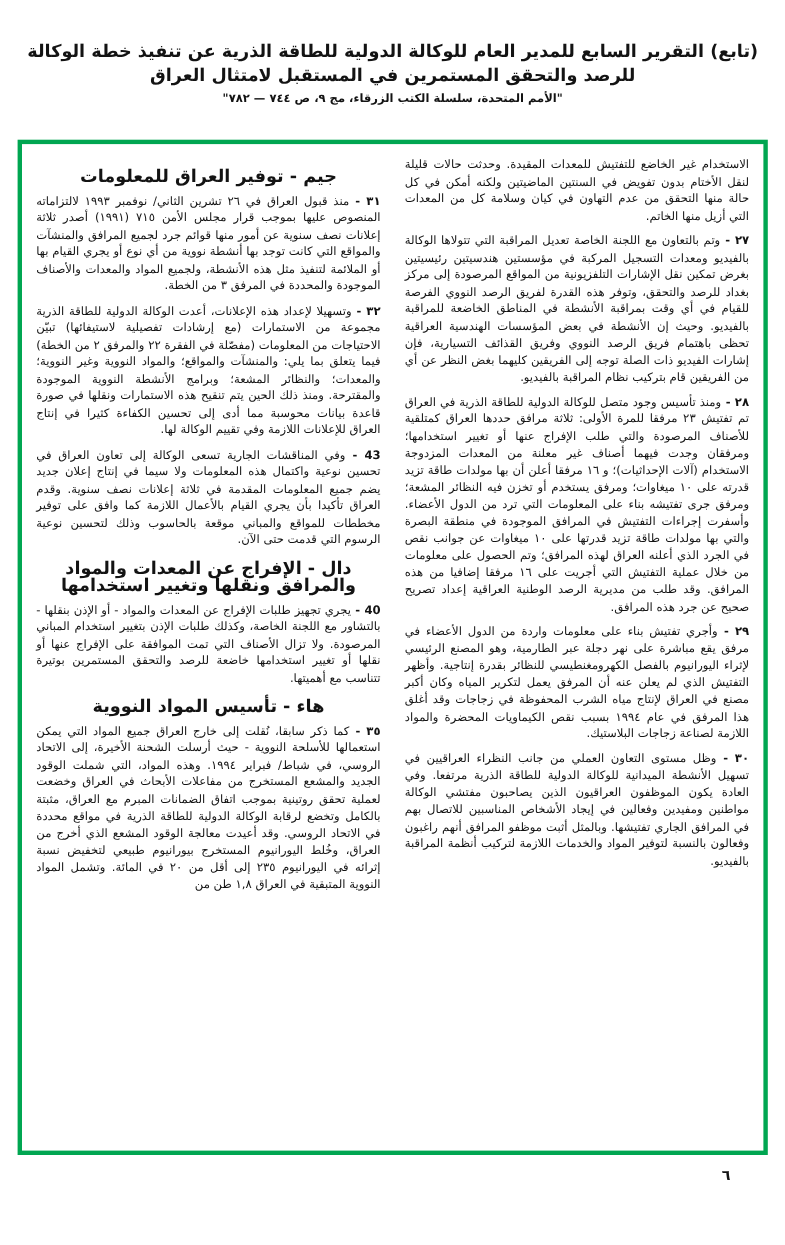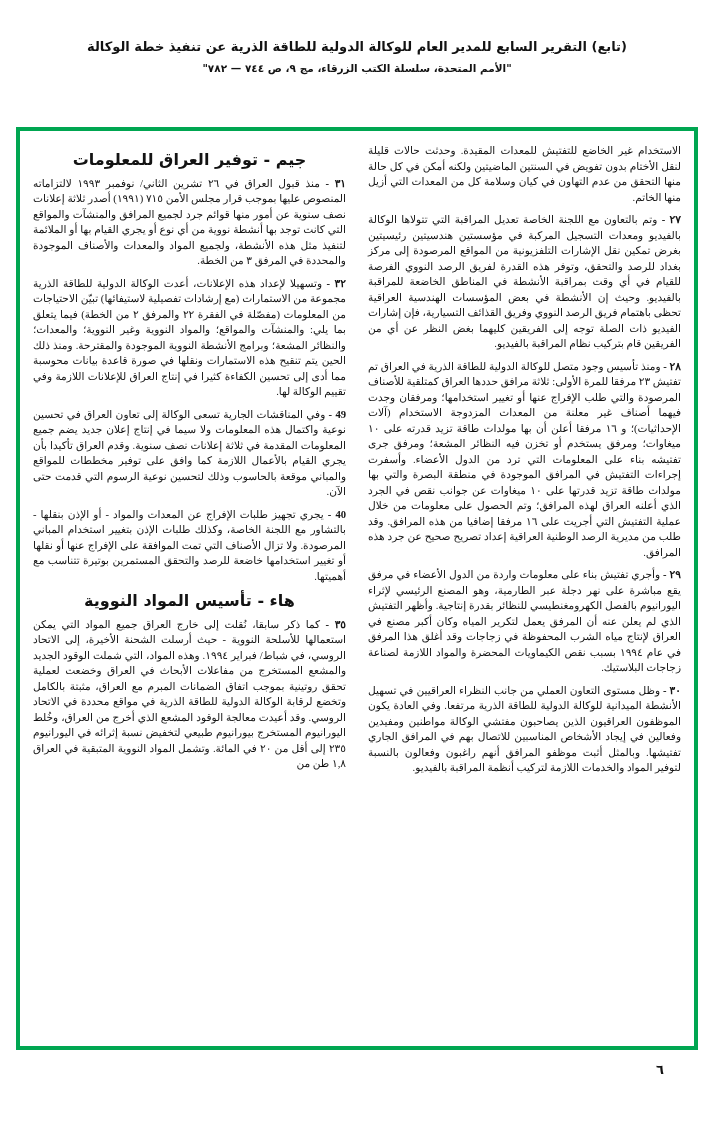--- a/index.html
+++ b/index.html
@@ -6,65 +6,67 @@
   body{
     width:714px;height:1132px;position:relative;
     background:#ffffff;color:#131313;
     font-family:"DejaVu Sans",sans-serif;
     overflow:hidden;
   }
   .doc-title{
     position:absolute;top:36px;left:0;right:0;
     text-align:center;direction:rtl;font-weight:bold;
   }
-  .doc-title .t1,.doc-title .t2{font-size:13px;line-height:22px;}
+  .doc-title .t1,.doc-title .t2{font-size:16px;line-height:22px;}
   .doc-title .t3{font-size:10.5px;line-height:20px;font-weight:bold;}
   .content-box{
     position:absolute;left:16px;top:127px;width:682px;height:923px;
     box-sizing:border-box;border:4px solid var(--green,#00a651);
     direction:rtl;display:flex;gap:22px;
     padding:12px 13px;overflow:hidden;background:#fff;
   }
   .col{
     flex:1;min-width:0;
     text-align:justify;
     font-size:10.6px;line-height:15.5px;
     direction:rtl;
   }
-  .para{margin:0 0 7px;font-family:Liberation Serif, serif;}
+  .para{margin:0 0 7px;}
   .pnum{font-weight:bold;white-space:nowrap;}
   .heading{
     font-weight:bold;font-size:16px;line-height:15.5px;
     margin:9px 0 8px;text-align:center;
   }
   .page-number{
     position:absolute;top:1062px;right:50px;
     font-size:13px;font-weight:bold;direction:rtl;
   }
 </style>
 </head>
 <body>
 
 <header class="doc-title">
   <div class="t1">(تابع) التقرير السابع للمدير العام للوكالة الدولية للطاقة الذرية عن تنفيذ خطة الوكالة</div>
+  <div class="t2">للرصد والتحقق المستمرين في المستقبل لامتثال العراق</div>
   <div class="t3">"الأمم المتحدة، سلسلة الكتب الزرقاء، مج ٩، ص ٧٤٤ — ٧٨٢"</div>
 </header>
 
 <div class="content-box">
   <div class="col" id="col-right">
       <div class="para">الاستخدام غير الخاضع للتفتيش للمعدات المقيدة. وحدثت حالات قليلة لنقل الأختام بدون تفويض في السنتين الماضيتين ولكنه أمكن في كل حالة منها التحقق من عدم التهاون في كيان وسلامة كل من المعدات التي أزيل منها الخاتم.</div>
       <div class="para"><span class="pnum">٢٧ - </span>وتم بالتعاون مع اللجنة الخاصة تعديل المراقبة التي تتولاها الوكالة بالفيديو ومعدات التسجيل المركبة في مؤسستين هندسيتين رئيسيتين بغرض تمكين نقل الإشارات التلفزيونية من المواقع المرصودة إلى مركز بغداد للرصد والتحقق، وتوفر هذه القدرة لفريق الرصد النووي الفرصة للقيام في أي وقت بمراقبة الأنشطة في المناطق الخاضعة للمراقبة بالفيديو. وحيث إن الأنشطة في بعض المؤسسات الهندسية العراقية تحظى باهتمام فريق الرصد النووي وفريق القذائف التسيارية، فإن إشارات الفيديو ذات الصلة توجه إلى الفريقين كليهما بغض النظر عن أي من الفريقين قام بتركيب نظام المراقبة بالفيديو.</div>
       <div class="para"><span class="pnum">٢٨ - </span>ومنذ تأسيس وجود متصل للوكالة الدولية للطاقة الذرية في العراق تم تفتيش ٢٣ مرفقا للمرة الأولى: ثلاثة مرافق حددها العراق كمتلقية للأصناف المرصودة والتي طلب الإفراج عنها أو تغيير استخدامها؛ ومرفقان وجدت فيهما أصناف غير معلنة من المعدات المزدوجة الاستخدام (آلات الإحداثيات)؛ و ١٦ مرفقا أعلن أن بها مولدات طاقة تزيد قدرته على ١٠ ميغاوات؛ ومرفق يستخدم أو تخزن فيه النظائر المشعة؛ ومرفق جرى تفتيشه بناء على المعلومات التي ترد من الدول الأعضاء. وأسفرت إجراءات التفتيش في المرافق الموجودة في منطقة البصرة والتي بها مولدات طاقة تزيد قدرتها على ١٠ ميغاوات عن جوانب نقص في الجرد الذي أعلنه العراق لهذه المرافق؛ وتم الحصول على معلومات من خلال عملية التفتيش التي أجريت على ١٦ مرفقا إضافيا من هذه المرافق. وقد طلب من مديرية الرصد الوطنية العراقية إعداد تصريح صحيح عن جرد هذه المرافق.</div>
       <div class="para"><span class="pnum">٢٩ - </span>وأجري تفتيش بناء على معلومات واردة من الدول الأعضاء في مرفق يقع مباشرة على نهر دجلة عبر الطارمية، وهو المصنع الرئيسي لإثراء اليورانيوم بالفصل الكهرومغنطيسي للنظائر بقدرة إنتاجية. وأظهر التفتيش الذي لم يعلن عنه أن المرفق يعمل لتكرير المياه وكان أكبر مصنع في العراق لإنتاج مياه الشرب المحفوظة في زجاجات وقد أغلق هذا المرفق في عام ١٩٩٤ بسبب نقص الكيماويات المحضرة والمواد اللازمة لصناعة زجاجات البلاستيك.</div>
       <div class="para"><span class="pnum">٣٠ - </span>وظل مستوى التعاون العملي من جانب النظراء العراقيين في تسهيل الأنشطة الميدانية للوكالة الدولية للطاقة الذرية مرتفعا. وفي العادة يكون الموظفون العراقيون الذين يصاحبون مفتشي الوكالة مواطنين ومفيدين وفعالين في إيجاد الأشخاص المناسبين للاتصال بهم في المرافق الجاري تفتيشها. وبالمثل أثبت موظفو المرافق أنهم راغبون وفعالون بالنسبة لتوفير المواد والخدمات اللازمة لتركيب أنظمة المراقبة بالفيديو.</div>
     </div>
   <div class="col" id="col-left">
       <div class="heading">جيم - توفير العراق للمعلومات</div>
       <div class="para"><span class="pnum">٣١ - </span>منذ قبول العراق في ٢٦ تشرين الثاني/ نوفمبر ١٩٩٣ لالتزاماته المنصوص عليها بموجب قرار مجلس الأمن ٧١٥ (١٩٩١) أصدر ثلاثة إعلانات نصف سنوية عن أمور منها قوائم جرد لجميع المرافق والمنشآت والمواقع التي كانت توجد بها أنشطة نووية من أي نوع أو يجري القيام بها أو الملائمة لتنفيذ مثل هذه الأنشطة، ولجميع المواد والمعدات والأصناف الموجودة والمحددة في المرفق ٣ من الخطة.</div>
       <div class="para"><span class="pnum">٣٢ - </span>وتسهيلا لإعداد هذه الإعلانات، أعدت الوكالة الدولية للطاقة الذرية مجموعة من الاستمارات (مع إرشادات تفصيلية لاستيفائها) تبيّن الاحتياجات من المعلومات (مفصّلة في الفقرة ٢٢ والمرفق ٢ من الخطة) فيما يتعلق بما يلي: والمنشآت والمواقع؛ والمواد النووية وغير النووية؛ والمعدات؛ والنظائر المشعة؛ وبرامج الأنشطة النووية الموجودة والمقترحة. ومنذ ذلك الحين يتم تنقيح هذه الاستمارات ونقلها في صورة قاعدة بيانات محوسبة مما أدى إلى تحسين الكفاءة كثيرا في إنتاج العراق للإعلانات اللازمة وفي تقييم الوكالة لها.</div>
-      <div class="para"><span class="pnum">49 - </span>وفي المناقشات الجارية تسعى الوكالة إلى تعاون العراق في تحسين نوعية واكتمال هذه المعلومات ولا سيما في إنتاج إعلان جديد يضم جميع المعلومات المقدمة في ثلاثة إعلانات نصف سنوية. وقدم العراق تأكيدا بأن يجري القيام بالأعمال اللازمة كما وافق على توفير مخططات للمواقع والمباني موقعة بالحاسوب وذلك لتحسين نوعية الرسوم التي قدمت حتى الآن.</div>
+      <div class="para"><span class="pnum">43 - </span>وفي المناقشات الجارية تسعى الوكالة إلى تعاون العراق في تحسين نوعية واكتمال هذه المعلومات ولا سيما في إنتاج إعلان جديد يضم جميع المعلومات المقدمة في ثلاثة إعلانات نصف سنوية. وقدم العراق تأكيدا بأن يجري القيام بالأعمال اللازمة كما وافق على توفير مخططات للمواقع والمباني موقعة بالحاسوب وذلك لتحسين نوعية الرسوم التي قدمت حتى الآن.</div>
+      <div class="heading">دال - الإفراج عن المعدات والمواد والمرافق ونقلها وتغيير استخدامها</div>
       <div class="para"><span class="pnum">40 - </span>يجري تجهيز طلبات الإفراج عن المعدات والمواد - أو الإذن بنقلها - بالتشاور مع اللجنة الخاصة، وكذلك طلبات الإذن بتغيير استخدام المباني المرصودة. ولا تزال الأصناف التي تمت الموافقة على الإفراج عنها أو نقلها أو تغيير استخدامها خاضعة للرصد والتحقق المستمرين بوتيرة تتناسب مع أهميتها.</div>
       <div class="heading">هاء - تأسيس المواد النووية</div>
       <div class="para"><span class="pnum">٣٥ - </span>كما ذكر سابقا، نُقلت إلى خارج العراق جميع المواد التي يمكن استعمالها للأسلحة النووية - حيث أرسلت الشحنة الأخيرة، إلى الاتحاد الروسي، في شباط/ فبراير ١٩٩٤. وهذه المواد، التي شملت الوقود الجديد والمشعع المستخرج من مفاعلات الأبحاث في العراق وخضعت لعملية تحقق روتينية بموجب اتفاق الضمانات المبرم مع العراق، مثبتة بالكامل وتخضع لرقابة الوكالة الدولية للطاقة الذرية في مواقع محددة في الاتحاد الروسي. وقد أعيدت معالجة الوقود المشعع الذي أخرج من العراق، وخُلط اليورانيوم المستخرج بيورانيوم طبيعي لتخفيض نسبة إثرائه في اليورانيوم ٢٣٥ إلى أقل من ٢٠ في المائة. وتشمل المواد النووية المتبقية في العراق ١,٨ طن من</div>
     </div>
 </div>
 
 <div class="page-number">٦</div>
 
 </body></html>

